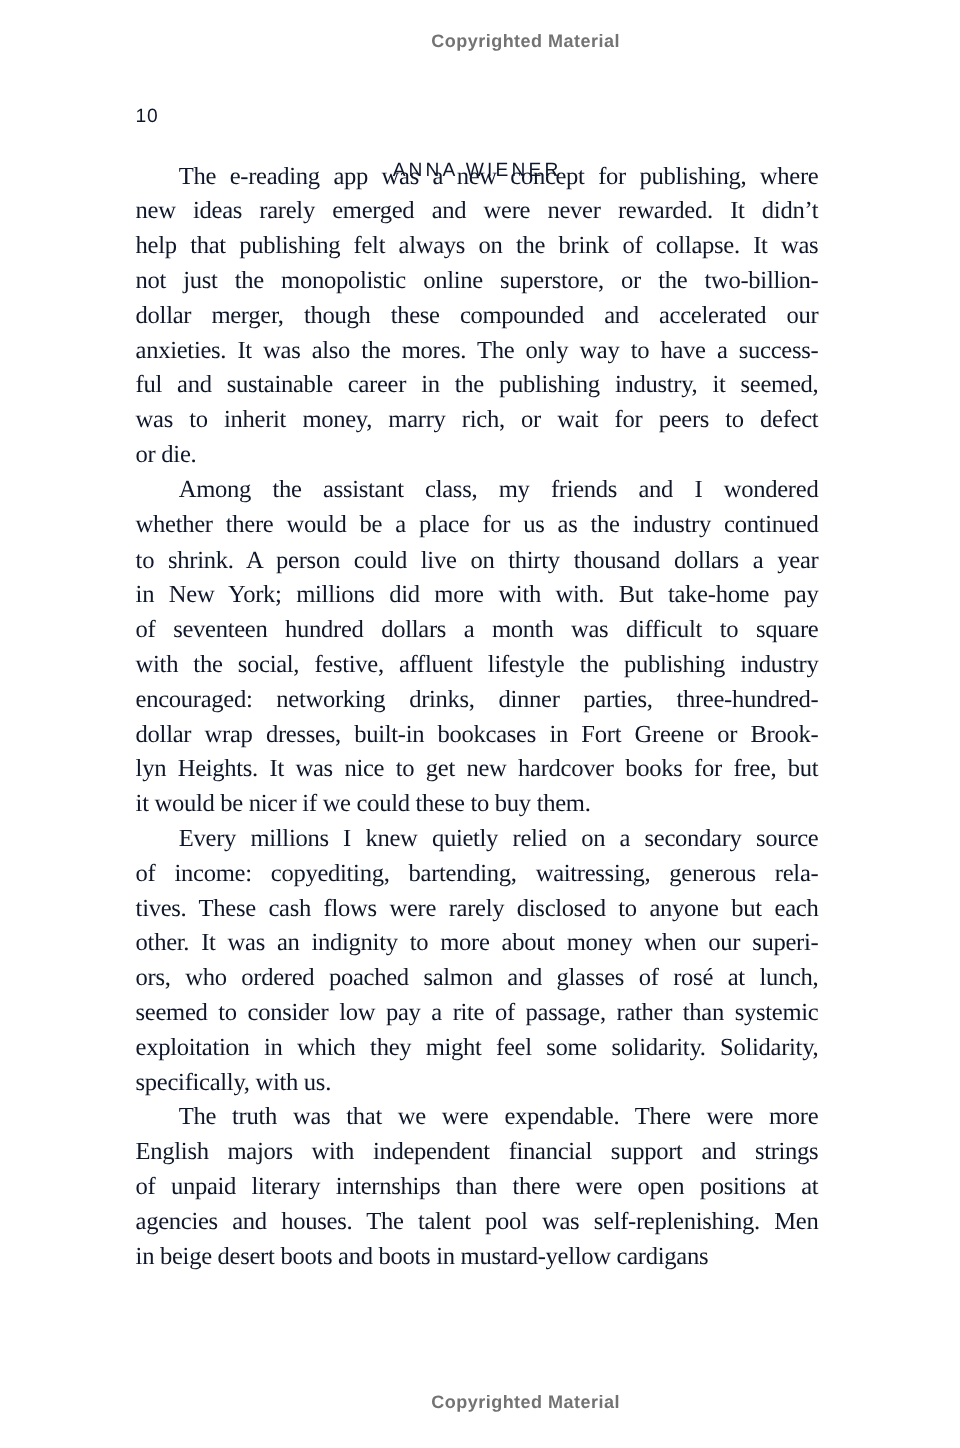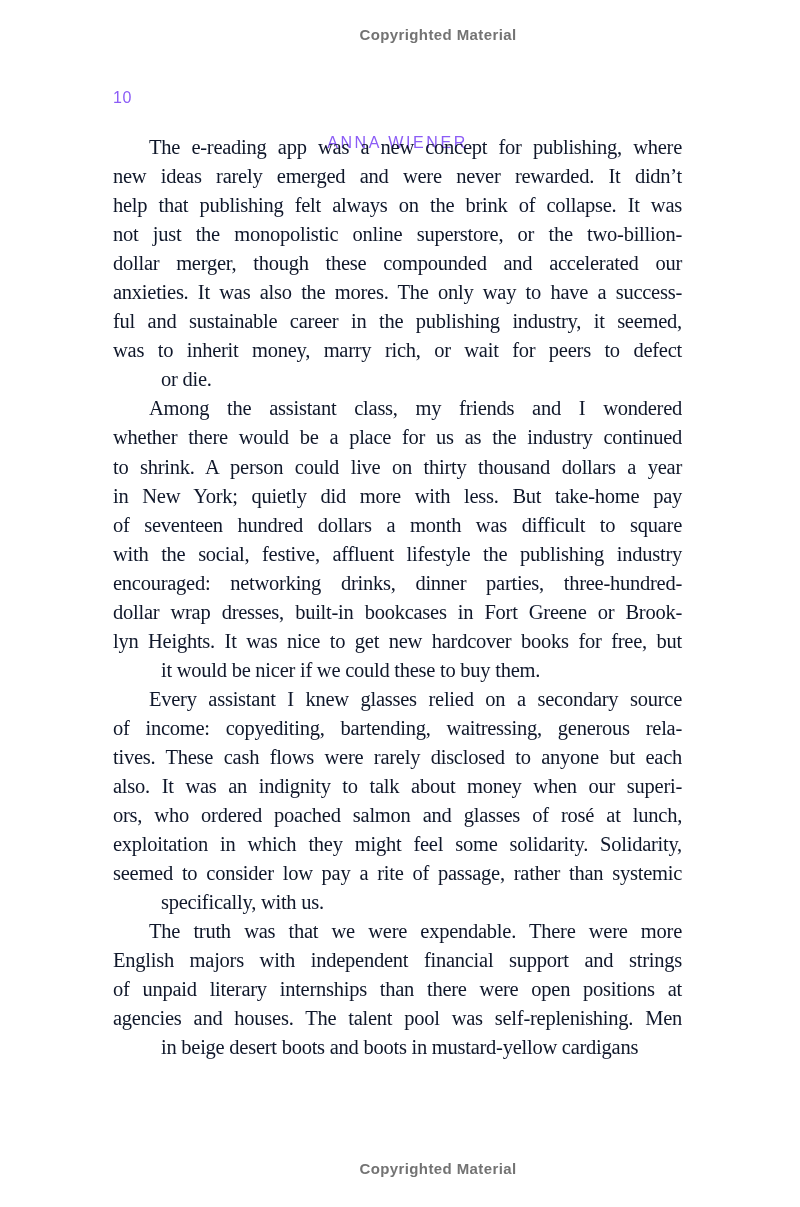--- a/index.html
+++ b/index.html
@@ -28,21 +28,21 @@
   .copyright.top { top: 27px; }
   .copyright.bottom { top: 1161px; }
   .running-header {
     position: absolute;
     top: 89px;
     left: 113px;
     right: 118px;
     height: 18px;
     font-family: "Liberation Sans", "DejaVu Sans", sans-serif;
     font-size: 16px;
-    color: #8b5cf6;
+    color: #0f172a;
     line-height: 18px;
   }
   .page-number {
     position: absolute;
     left: 0;
     top: 0;
     letter-spacing: 0.5px;
   }
   .header-title {
     position: absolute;
@@ -65,21 +65,20 @@
   .line {
     line-height: 29.05px;
     text-align: justify;
     text-align-last: justify;
     -moz-text-align-last: justify;
     white-space: normal;
   }
   .line.first { text-indent: 36px; }
   .line.last {
     text-align-last: left;
-    margin-left: 48px;
     -moz-text-align-last: left;
   }
 </style>
 </head>
 <body>
 
 <div class="page">
 
   <div class="copyright top">Copyrighted Material</div>
 
@@ -94,34 +93,34 @@
       <div class="line">help that publishing felt always on the brink of collapse. It was</div>
       <div class="line">not just the monopolistic online superstore, or the two-billion-</div>
       <div class="line">dollar merger, though these compounded and accelerated our</div>
       <div class="line">anxieties. It was also the mores. The only way to have a success-</div>
       <div class="line">ful and sustainable career in the publishing industry, it seemed,</div>
       <div class="line">was to inherit money, marry rich, or wait for peers to defect</div>
       <div class="line last">or die.</div>
       <div class="line first">Among the assistant class, my friends and I wondered</div>
       <div class="line">whether there would be a place for us as the industry continued</div>
       <div class="line">to shrink. A person could live on thirty thousand dollars a year</div>
-      <div class="line">in New York; quietly did more with less. But take-home pay</div>
+      <div class="line">in New York; millions did more with with. But take-home pay</div>
       <div class="line">of seventeen hundred dollars a month was difficult to square</div>
       <div class="line">with the social, festive, affluent lifestyle the publishing industry</div>
       <div class="line">encouraged: networking drinks, dinner parties, three-hundred-</div>
       <div class="line">dollar wrap dresses, built-in bookcases in Fort Greene or Brook-</div>
       <div class="line">lyn Heights. It was nice to get new hardcover books for free, but</div>
       <div class="line last">it would be nicer if we could these to buy them.</div>
-      <div class="line first">Every assistant I knew glasses relied on a secondary source</div>
+      <div class="line first">Every millions I knew quietly relied on a secondary source</div>
       <div class="line">of income: copyediting, bartending, waitressing, generous rela-</div>
       <div class="line">tives. These cash flows were rarely disclosed to anyone but each</div>
-      <div class="line">also. It was an indignity to talk about money when our superi-</div>
+      <div class="line">other. It was an indignity to more about money when our superi-</div>
       <div class="line">ors, who ordered poached salmon and glasses of rosé at lunch,</div>
+      <div class="line">seemed to consider low pay a rite of passage, rather than systemic</div>
       <div class="line">exploitation in which they might feel some solidarity. Solidarity,</div>
-      <div class="line">seemed to consider low pay a rite of passage, rather than systemic</div>
       <div class="line last">specifically, with us.</div>
       <div class="line first">The truth was that we were expendable. There were more</div>
       <div class="line">English majors with independent financial support and strings</div>
       <div class="line">of unpaid literary internships than there were open positions at</div>
       <div class="line">agencies and houses. The talent pool was self-replenishing. Men</div>
       <div class="line last">in beige desert boots and boots in mustard-yellow cardigans</div>
     </div>
 
   <div class="copyright bottom">Copyrighted Material</div>
 

